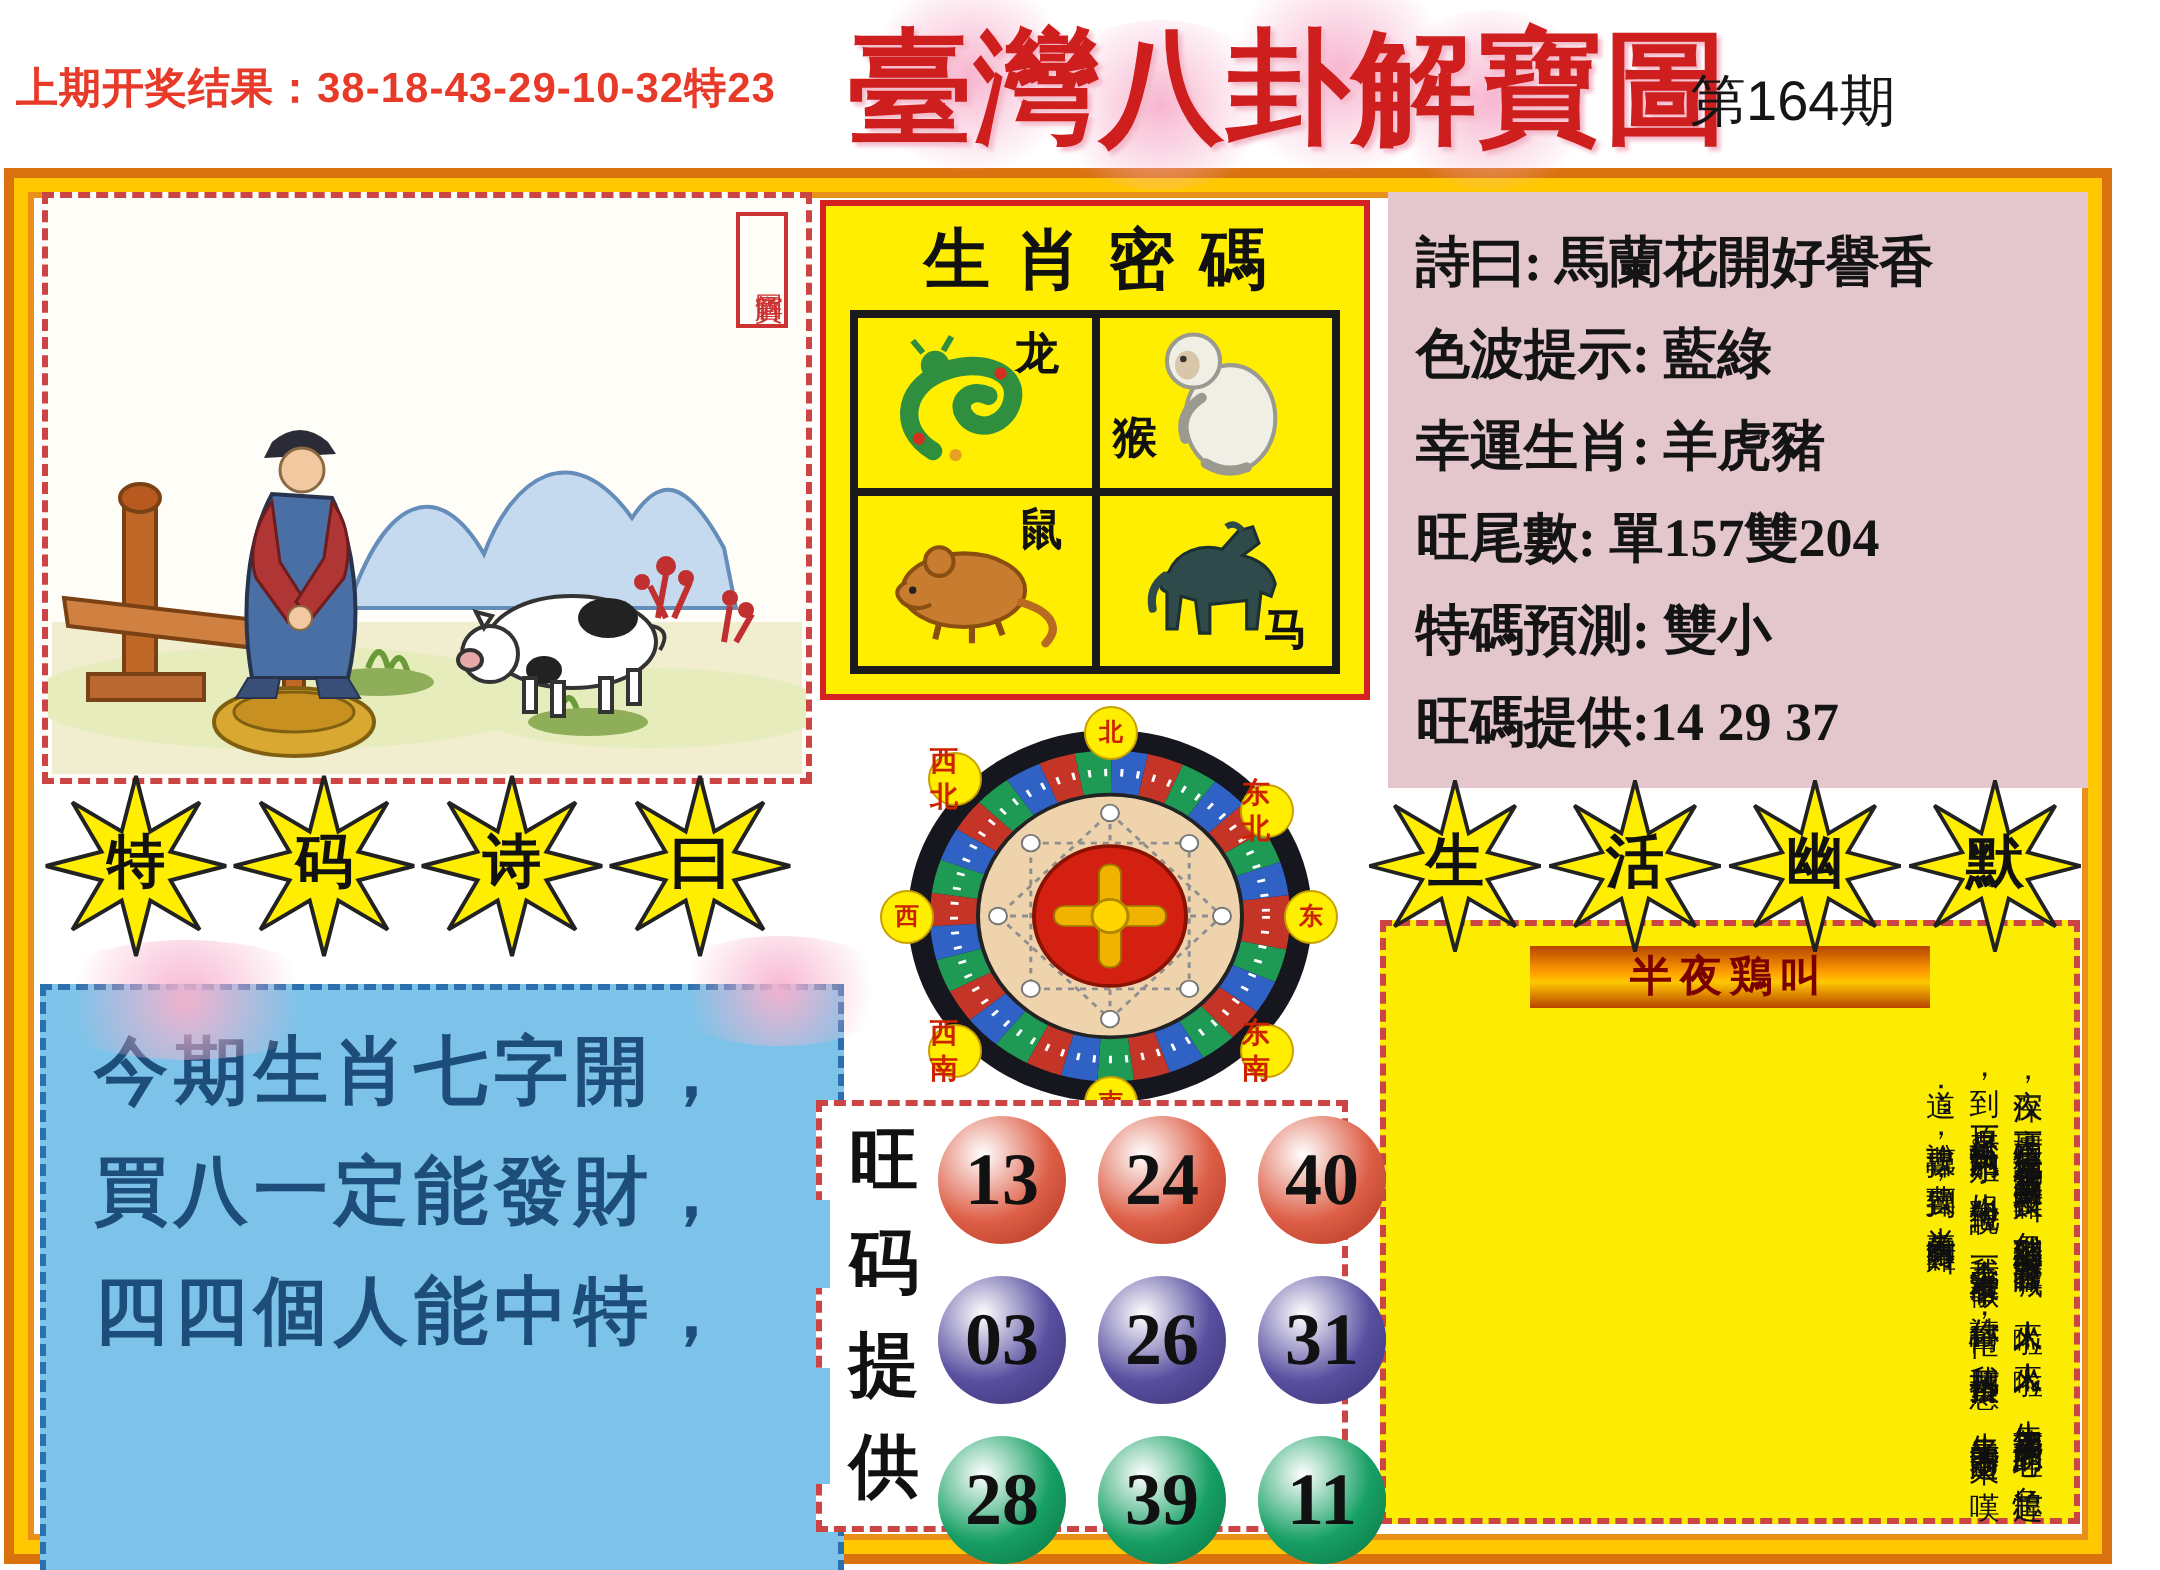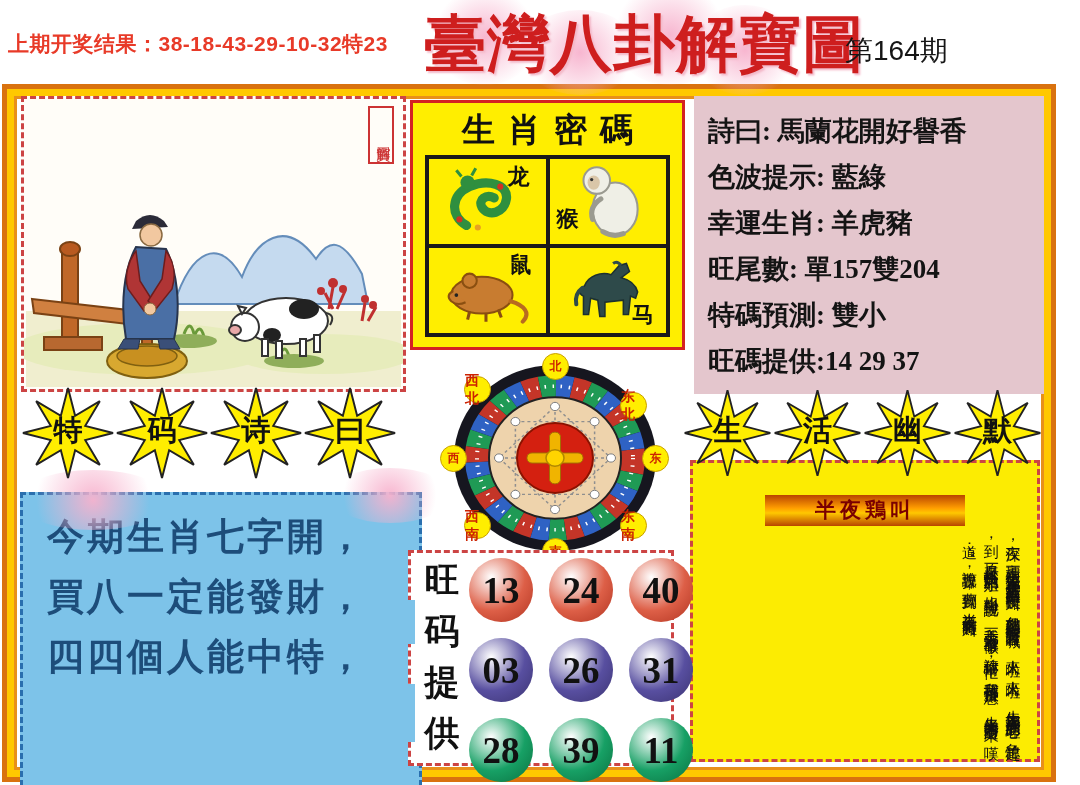--- a/index.html
+++ b/index.html
@@ -85,21 +85,21 @@
         justify-content:center;font-size:37px;font-weight:bold;color:#111;
         font-family:"Liberation Serif",serif;}
   .ball.r0{background:radial-gradient(circle at 35% 30%,#ffffff 0%,#dd5f47 55%,#b03320 100%);}
   .ball.r1{background:radial-gradient(circle at 35% 30%,#ffffff 0%,#584fa0 55%,#3a3270 100%);}
   .ball.r2{background:radial-gradient(circle at 35% 30%,#ffffff 0%,#17a065 55%,#0a7040 100%);text-align:right;}
   .sliver{position:absolute;width:13px;background:#7dc3e9;z-index:6;}
 
   
   .joke-box{position:absolute;left:690px;top:460px;width:350px;height:302px;z-index:2;
         background:#fcec02;border:3px dashed #cc4444;box-sizing:border-box;}
-  .joke-banner{position:absolute;left:72px;top:32px;width:200px;height:31px;
+  .joke-banner{position:absolute;left:72px;top:10px;width:200px;height:31px;
         background:linear-gradient(180deg,#b84400 0%,#ff9d00 42%,#ffc800 58%,#b84400 100%);
         color:#7a0000;font-size:21px;font-weight:bold;text-align:center;line-height:31px;
         letter-spacing:4px;font-family:"Liberation Serif",serif;}
   .joke-story{position:absolute;left:12px;right:14px;top:70px;bottom:10px;
         writing-mode:vertical-rl;font-size:15px;line-height:1.45;letter-spacing:1.5px;
         color:#101010;font-family:"Liberation Serif",serif;}
 </style>
 </head>
 <body>
 

